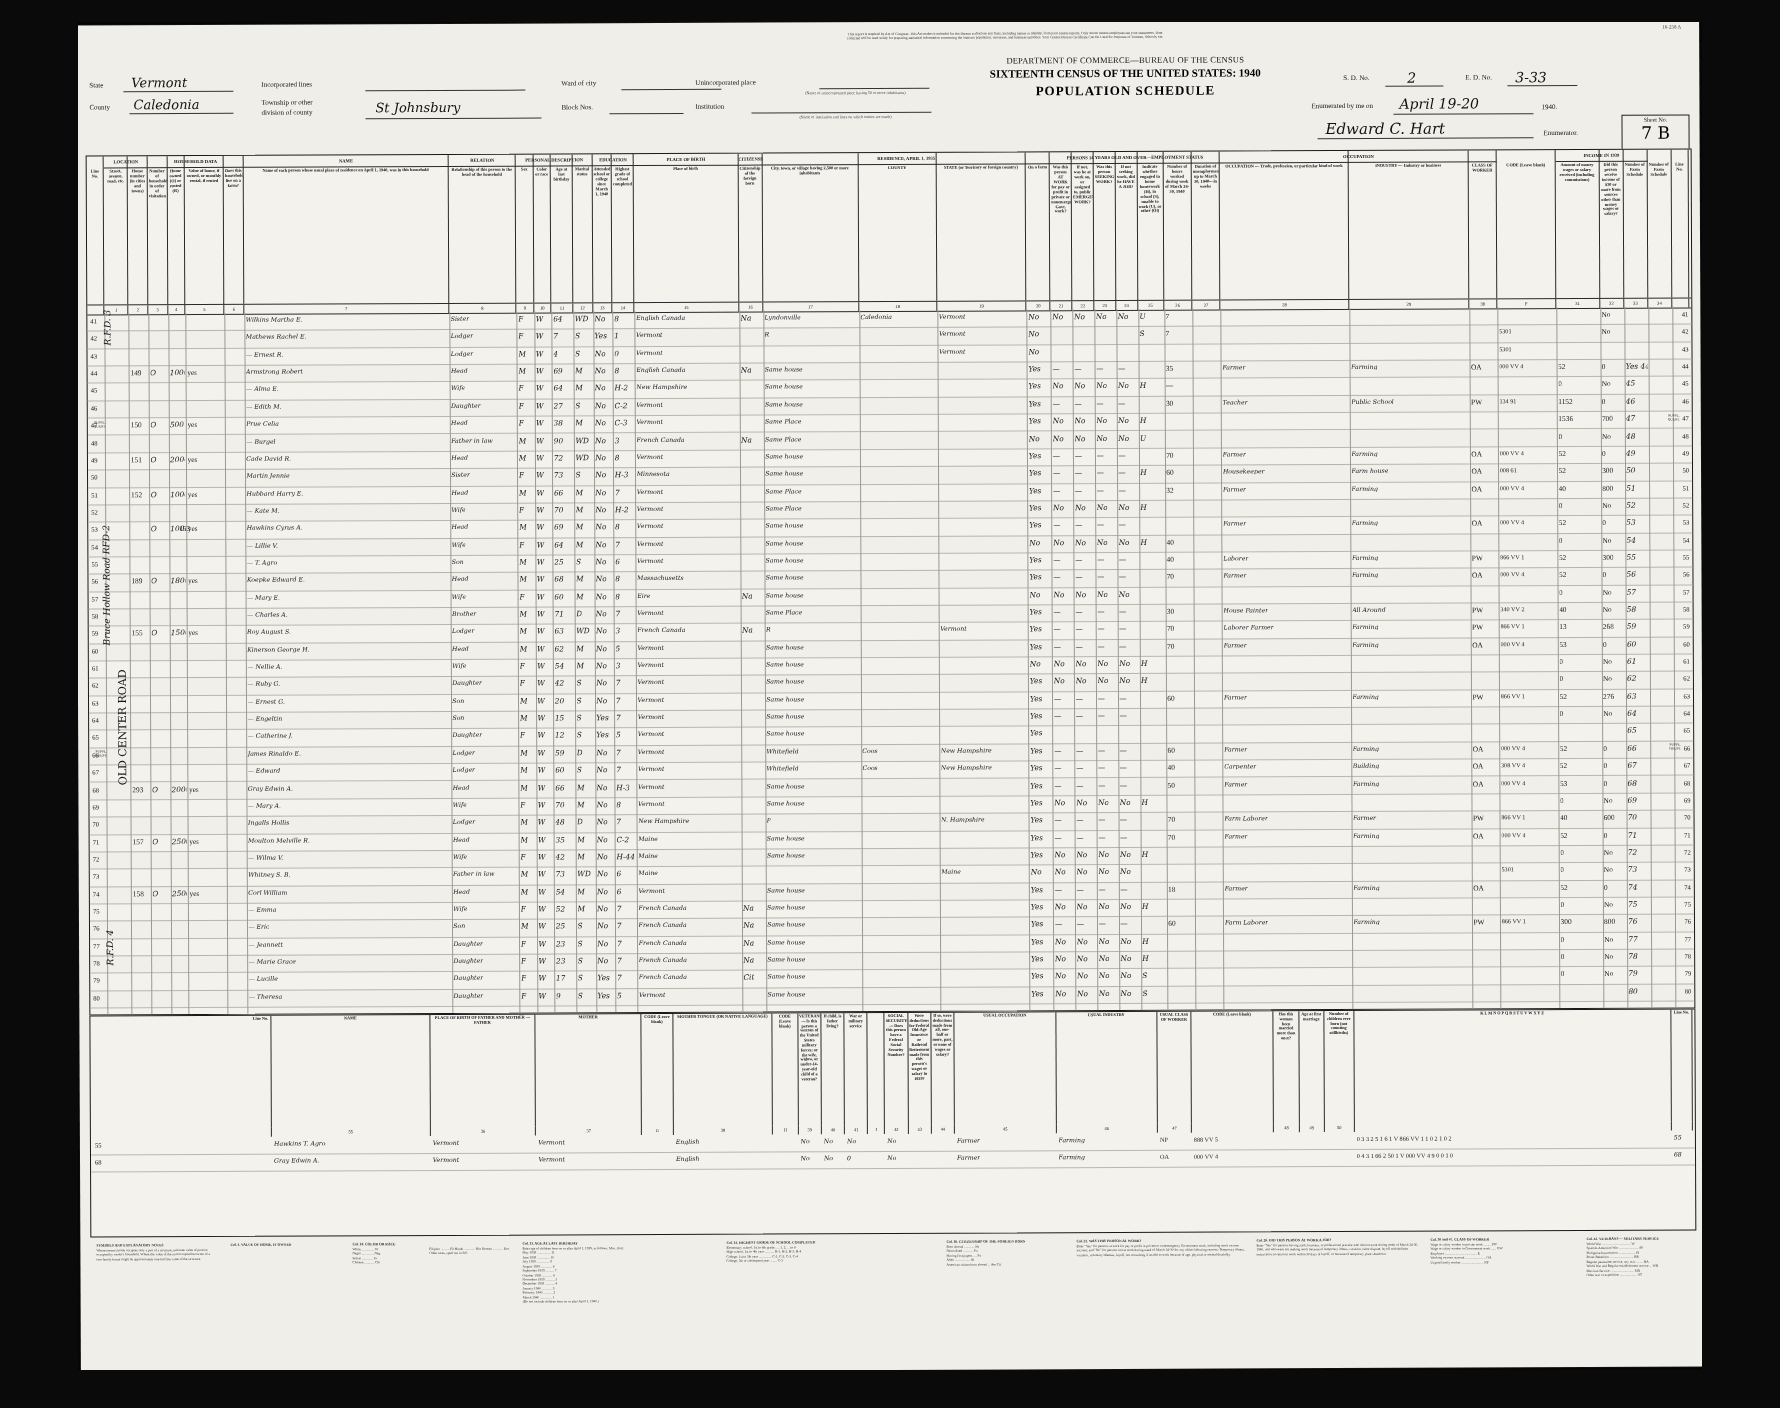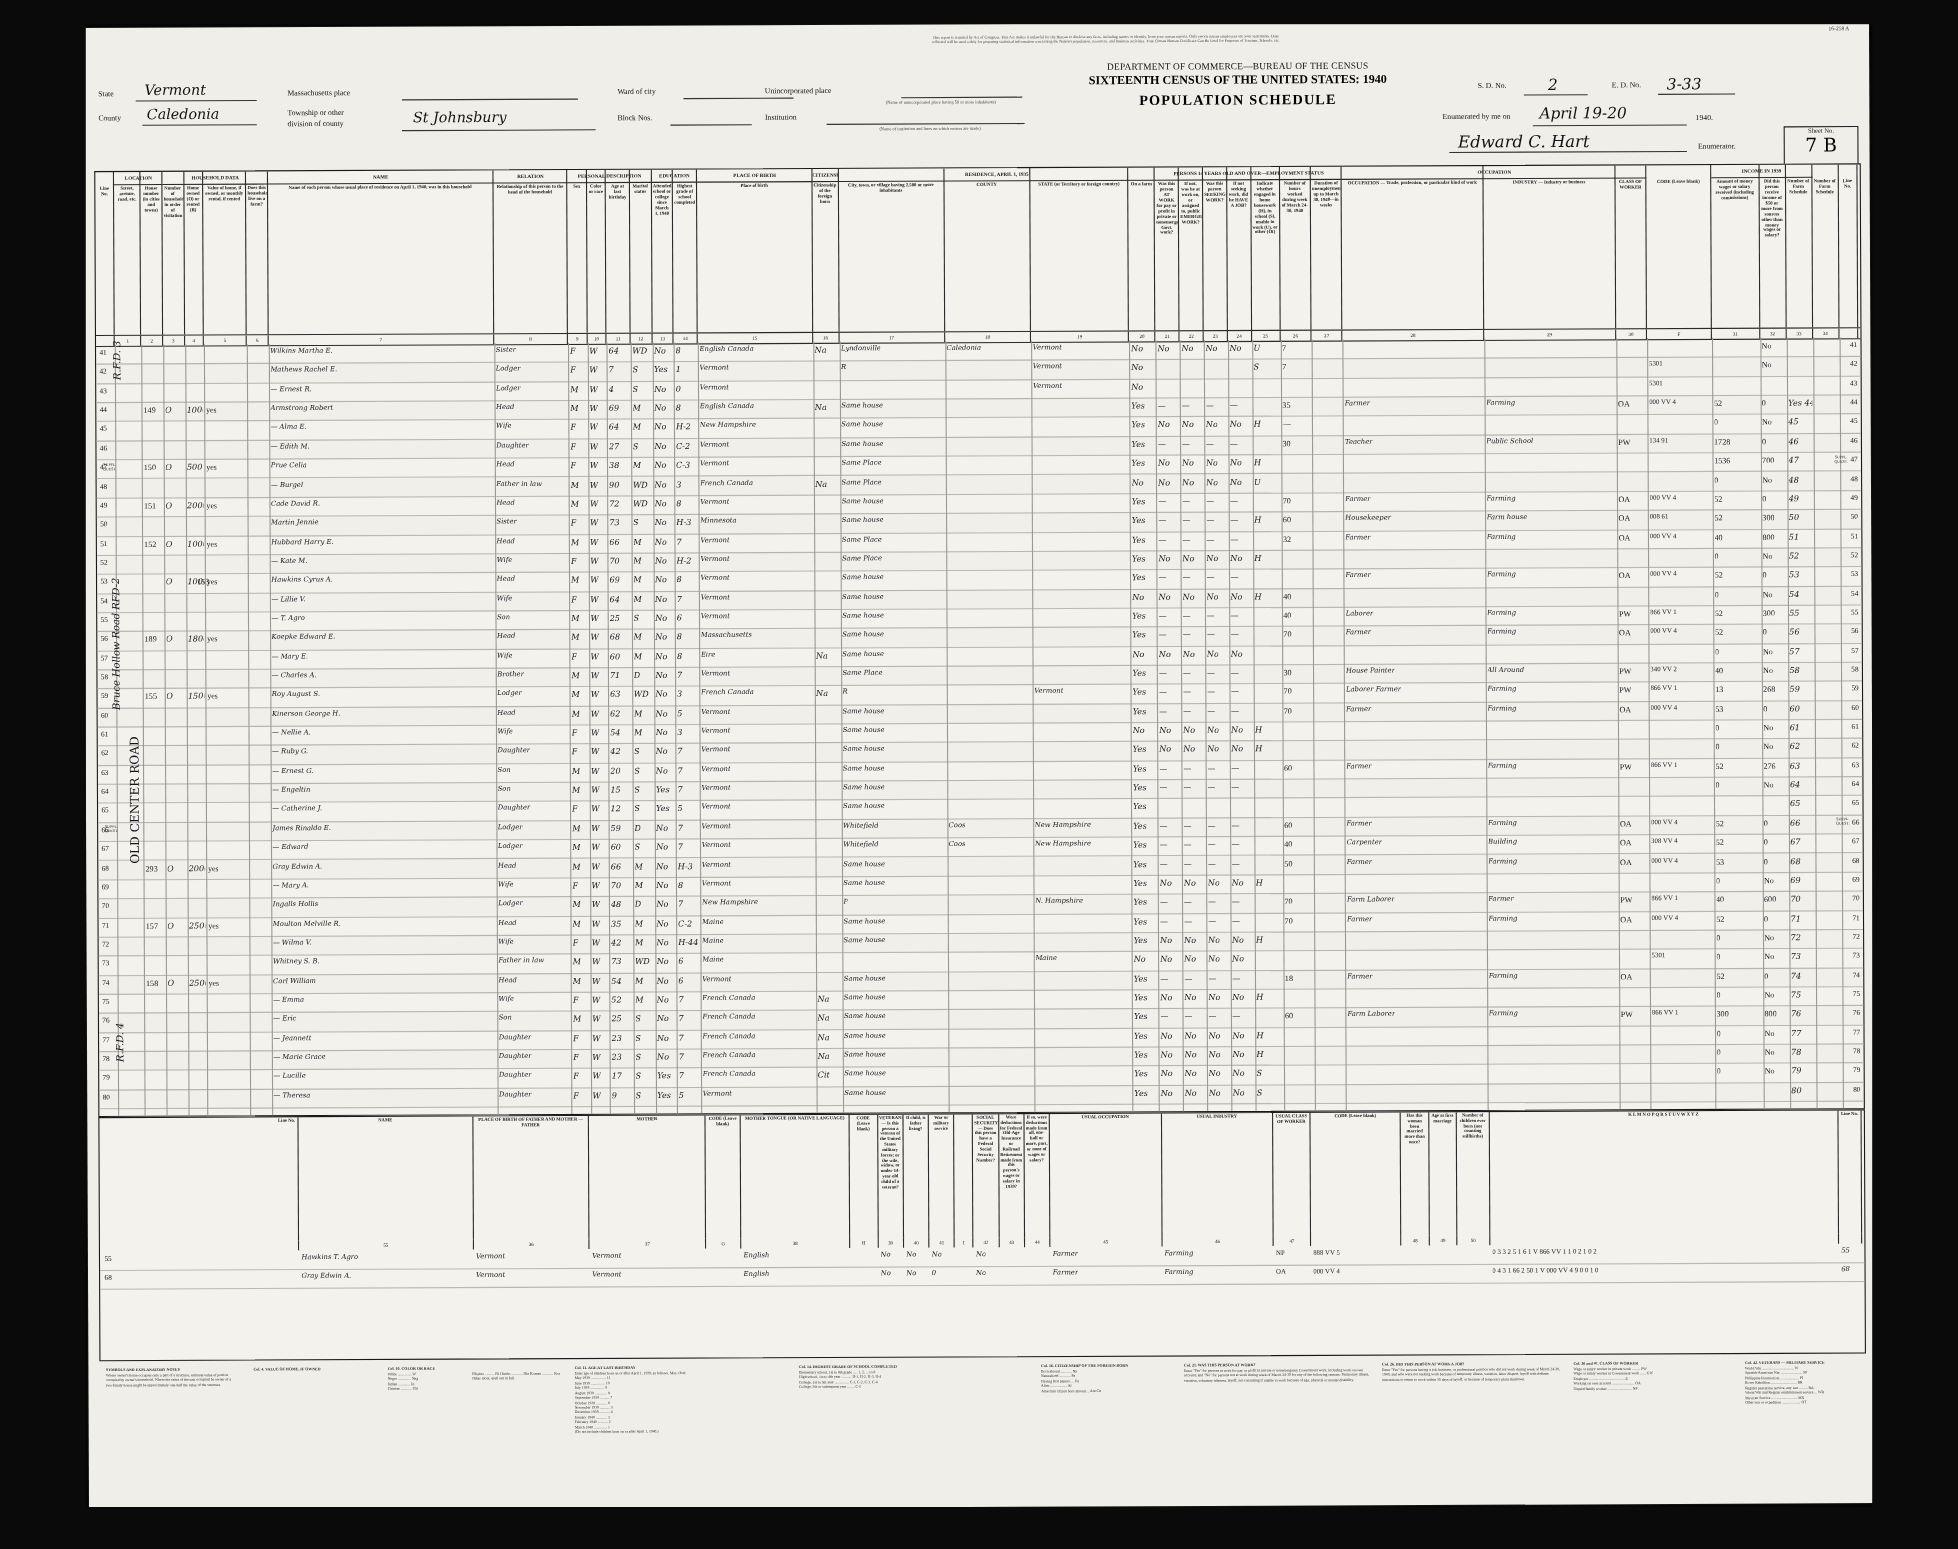--- a/index.html
+++ b/index.html
@@ -69,21 +69,21 @@
       <div class="popline">POPULATION SCHEDULE</div>
 
       <div class="lbl" style="left:14px;top:56px;">State</div>
       <div class="blank" style="left:48px;top:66px;width:110px;"></div>
       <div class="hwrite" style="left:56px;top:50px;font-size:13px;">Vermont</div>
 
       <div class="lbl" style="left:14px;top:78px;">County</div>
       <div class="blank" style="left:54px;top:88px;width:104px;"></div>
       <div class="hwrite" style="left:58px;top:72px;font-size:13px;">Caledonia</div>
 
-      <div class="lbl" style="left:186px;top:56px;">Massachusetts place</div>
+      <div class="lbl" style="left:186px;top:56px;">Incorporated lines</div>
       <div class="blank" style="left:290px;top:66px;width:160px;"></div>
 
       <div class="lbl" style="left:186px;top:74px;">Township or other</div>
       <div class="lbl" style="left:186px;top:84px;">division of county</div>
       <div class="blank" style="left:290px;top:94px;width:176px;"></div>
       <div class="hwrite" style="left:300px;top:76px;font-size:13px;">St Johnsbury</div>
 
       <div class="lbl" style="left:486px;top:56px;">Ward of city</div>
       <div class="blank" style="left:546px;top:66px;width:100px;"></div>
 
@@ -424,21 +424,21 @@
             <div class="cellv" style="left: 940.9px; top: 3px; max-width: 22px; overflow: hidden;">Yes</div>
             <div class="cellv" style="left: 964.9px; top: 3px; max-width: 19.8px; overflow: hidden;">—</div>
             <div class="cellv" style="left: 986.7px; top: 3px; max-width: 19.8px; overflow: hidden;">—</div>
             <div class="cellv" style="left: 1008.5px; top: 3px; max-width: 19.8px; overflow: hidden;">—</div>
             <div class="cellv" style="left: 1030.3px; top: 3px; max-width: 19.8px; overflow: hidden;">—</div>
             <div class="cellv n" style="left: 1078.2px; top: 3px; max-width: 26.3px; overflow: hidden;">30</div>
             <div class="cellv s" style="left: 1134.9px; top: 3px; max-width: 126.6px; overflow: hidden;">Teacher</div>
             <div class="cellv s" style="left: 1263.5px; top: 3px; max-width: 117.9px; overflow: hidden;">Public School</div>
             <div class="cellv n" style="left: 1383.4px; top: 3px; max-width: 26.3px; overflow: hidden;">PW</div>
             <div class="cellv s n" style="left: 1411.7px; top: 3px; max-width: 56.8px; overflow: hidden;">134 91</div>
-            <div class="cellv n" style="left: 1470.5px; top: 3px; max-width: 41.6px; overflow: hidden;">1728</div>
+            <div class="cellv n" style="left: 1470.5px; top: 3px; max-width: 41.6px; overflow: hidden;">1152</div>
             <div class="cellv n" style="left: 1514.1px; top: 3px; max-width: 22px; overflow: hidden;">0</div>
             <div class="cellv" style="left: 1538.1px; top: 3px; max-width: 22px; overflow: hidden;">46</div>
           </div>
           <div class="row" style="top: 104.1px;">
             <div class="lineno" style="left: 3px; top: 4px;">47</div>
             <div class="lineno" style="right: 3px; top: 4px;">47</div>
             <div class="cellv n" style="left: 42.9px; top: 3px; max-width: 17.6px; overflow: hidden;">150</div>
             <div class="cellv" style="left: 62.5px; top: 3px; max-width: 17.6px; overflow: hidden;">O</div>
             <div class="cellv" style="left: 82.1px; top: 3px; max-width: 15.4px; overflow: hidden;">500</div>
             <div class="cellv n" style="left: 99.6px; top: 3px; max-width: 37.2px; overflow: hidden;">yes</div>

